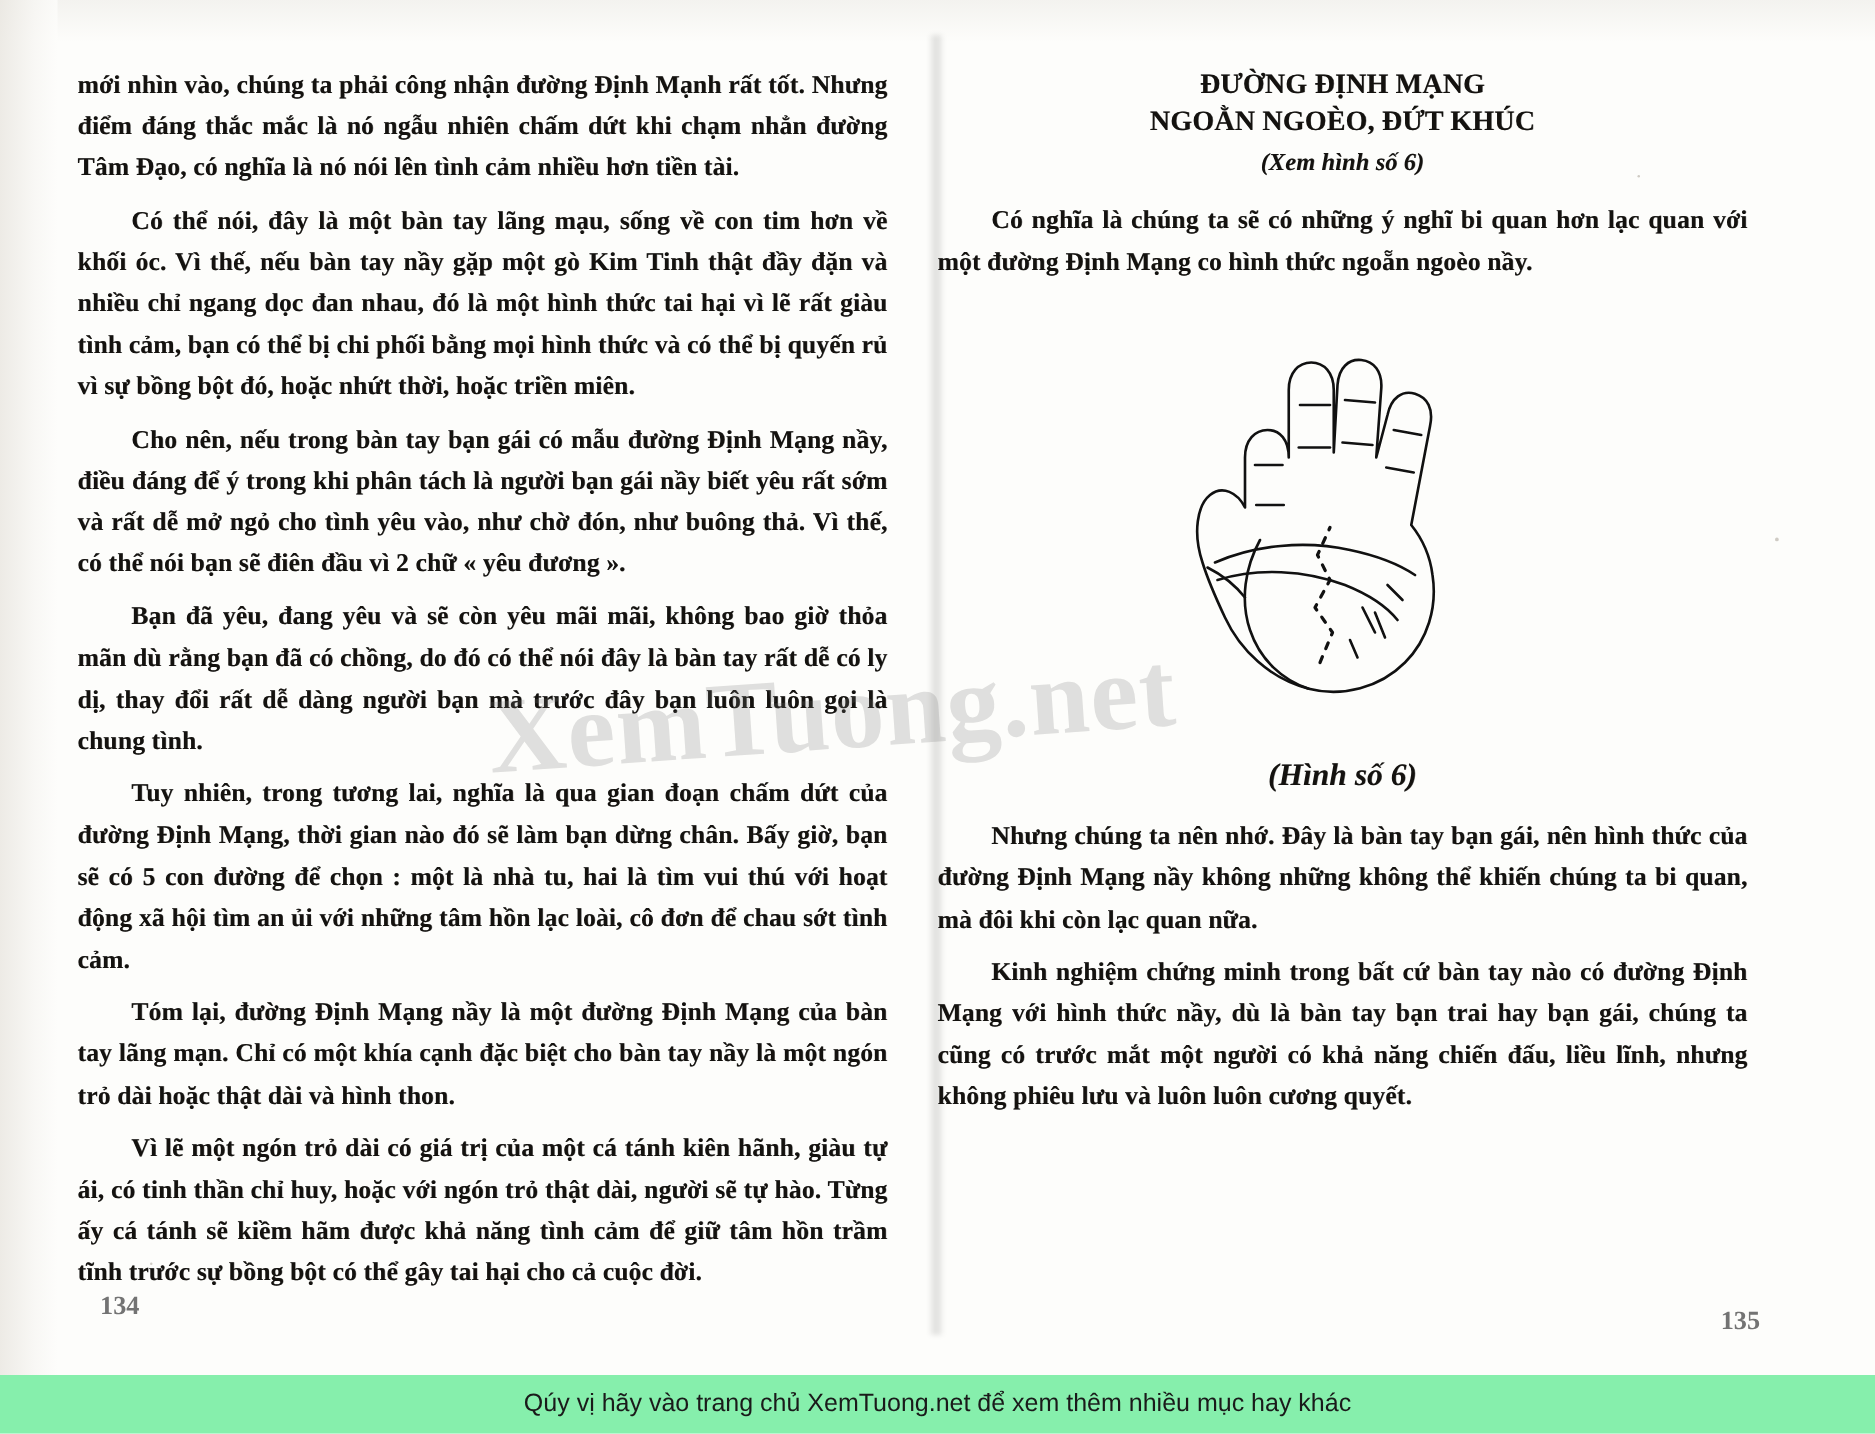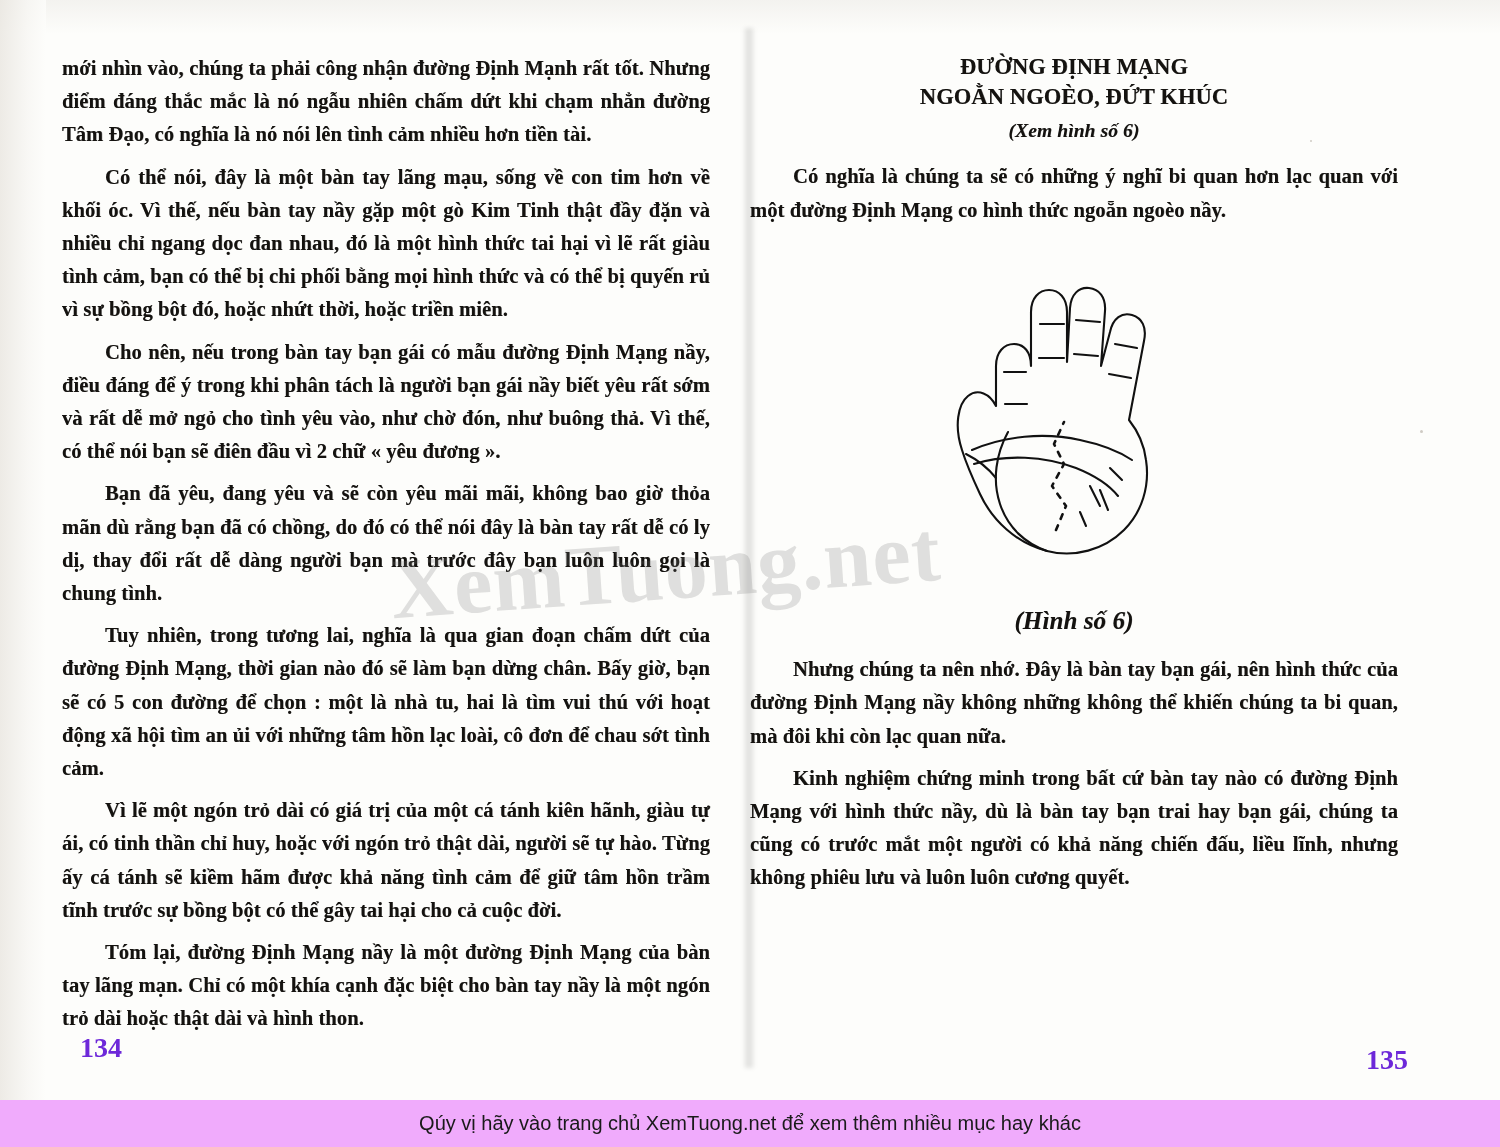--- a/index.html
+++ b/index.html
@@ -102,23 +102,23 @@
   .figure {
     margin: 26px 0 0 0;
     display: flex;
     justify-content: center;
     align-items: center;
     height: 342px;
   }
 
   .folio {
     position: absolute;
-    font-size: 28px;
-    font-weight: 600;
-    color: #6d28d9;
+    font-size: 21px;
+    font-weight: 600;
+    color: #737373;
     font-family: "Liberation Serif", serif;
   }
   .folio-left { left: 80px; top: 1032px; }
   .folio-right { right: 92px; top: 1044px; }
 
   
   .watermark {
     position: absolute;
     left: 390px;
     top: 520px;
@@ -130,21 +130,21 @@
     transform: rotate(-4deg);
     white-space: nowrap;
     pointer-events: none;
   }
 
   
   .footer {
     position: absolute;
     left: 0; top: 1100px;
     width: 1500px; height: 47px;
-    background: #f0abfc;
+    background: #86efac;
     display: flex;
     align-items: center;
     justify-content: center;
   }
   .footer span {
     font-family: "Liberation Sans", sans-serif;
     font-size: 20px;
     color: #1a1a1a;
   }
 
@@ -164,22 +164,22 @@
   <div class="speck" style="left:120px;top:1010px;width:2px;height:2px;"></div>
   <div class="speck" style="left:1420px;top:430px;width:3px;height:3px;"></div>
 
   <div class="page page-left">
     <div class="col">
       <p class="noindent">mới nhìn vào, chúng ta phải công nhận đường Định Mạnh rất tốt. Nhưng điểm đáng thắc mắc là nó ngẫu nhiên chấm dứt khi chạm nhẳn đường Tâm Đạo, có nghĩa là nó nói lên tình cảm nhiều hơn tiền tài.</p>
       <p>Có thể nói, đây là một bàn tay lãng mạu, sống về con tim hơn về khối óc. Vì thế, nếu bàn tay nầy gặp một gò Kim Tinh thật đầy đặn và nhiều chỉ ngang dọc đan nhau, đó là một hình thức tai hại vì lẽ rất giàu tình cảm, bạn có thể bị chi phối bằng mọi hình thức và có thể bị quyến rủ vì sự bồng bột đó, hoặc nhứt thời, hoặc triền miên.</p>
       <p>Cho nên, nếu trong bàn tay bạn gái có mẫu đường Định Mạng nầy, điều đáng để ý trong khi phân tách là người bạn gái nầy biết yêu rất sớm và rất dễ mở ngỏ cho tình yêu vào, như chờ đón, như buông thả. Vì thế, có thể nói bạn sẽ điên đầu vì 2 chữ « yêu đương ».</p>
       <p>Bạn đã yêu, đang yêu và sẽ còn yêu mãi mãi, không bao giờ thỏa mãn dù rằng bạn đã có chồng, do đó có thể nói đây là bàn tay rất dễ có ly dị, thay đổi rất dễ dàng người bạn mà trước đây bạn luôn luôn gọi là chung tình.</p>
       <p>Tuy nhiên, trong tương lai, nghĩa là qua gian đoạn chấm dứt của đường Định Mạng, thời gian nào đó sẽ làm bạn dừng chân. Bấy giờ, bạn sẽ có 5 con đường để chọn : một là nhà tu, hai là tìm vui thú với hoạt động xã hội tìm an ủi với những tâm hồn lạc loài, cô đơn để chau sớt tình cảm.</p>
+      <p>Tóm lại, đường Định Mạng nầy là một đường Định Mạng của bàn tay lãng mạn. Chỉ có một khía cạnh đặc biệt cho bàn tay nầy là một ngón trỏ dài hoặc thật dài và hình thon.</p>
       <p>Vì lẽ một ngón trỏ dài có giá trị của một cá tánh kiên hãnh, giàu tự ái, có tinh thần chỉ huy, hoặc với ngón trỏ thật dài, người sẽ tự hào. Từng ấy cá tánh sẽ kiềm hãm được khả năng tình cảm để giữ tâm hồn trầm tĩnh trước sự bồng bột có thể gây tai hại cho cả cuộc đời.</p>
-      <p>Tóm lại, đường Định Mạng nầy là một đường Định Mạng của bàn tay lãng mạn. Chỉ có một khía cạnh đặc biệt cho bàn tay nầy là một ngón trỏ dài hoặc thật dài và hình thon.</p>
     </div>
     <div class="folio folio-left">134</div>
   </div>
 
   <div class="page page-right">
     <div class="col">
       <p class="head">ĐƯỜNG ĐỊNH MẠNG</p>
       <p class="head">NGOẰN NGOÈO, ĐỨT KHÚC</p>
       <p class="subhead">(Xem hình số 6)</p>
 

